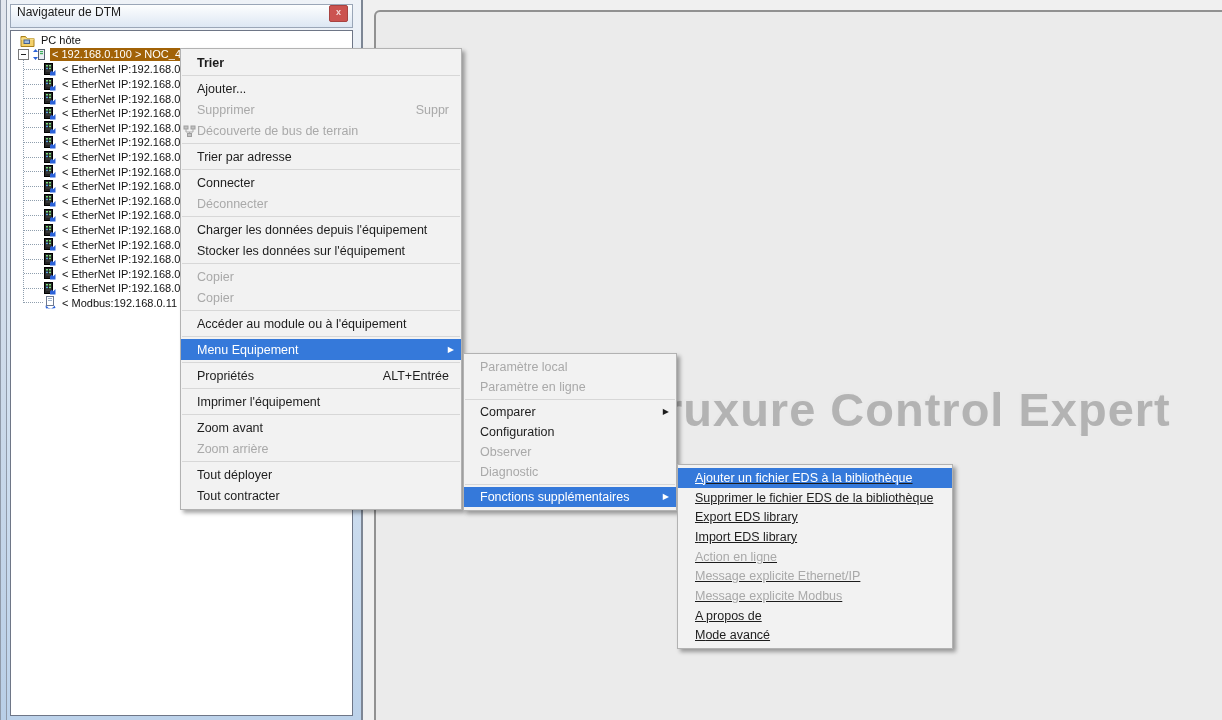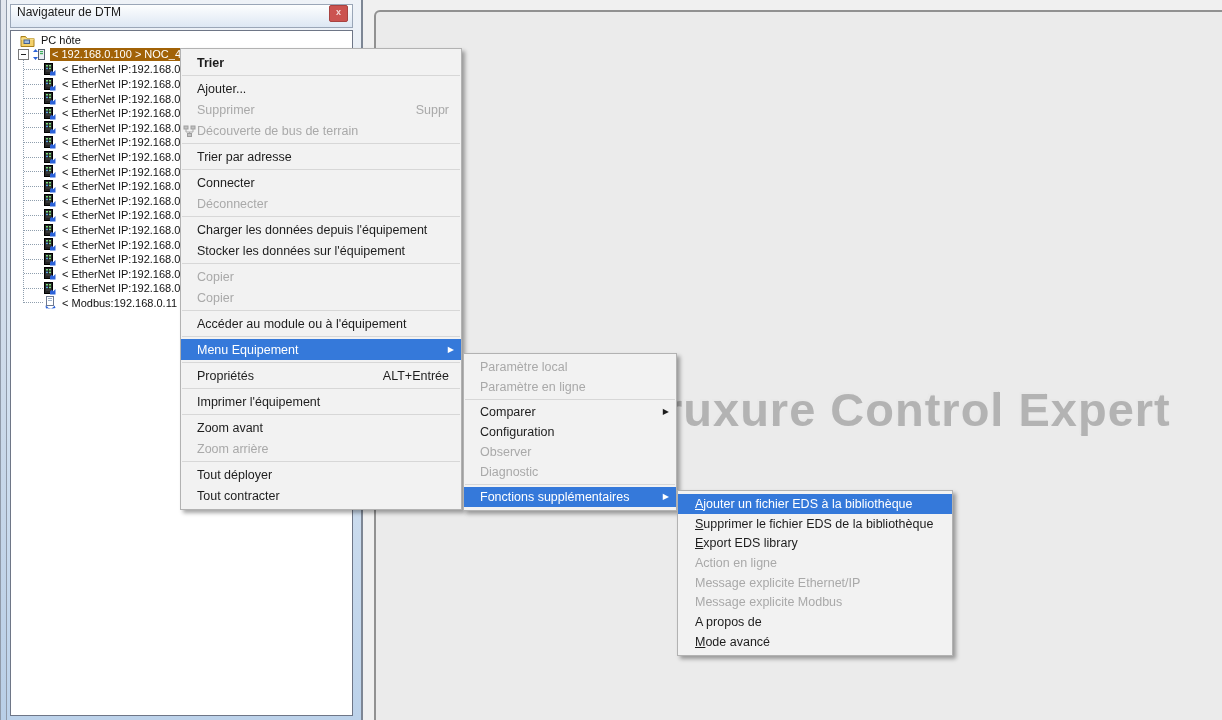--- a/index.html
+++ b/index.html
@@ -68,21 +68,21 @@
   .tlabel{padding:0 2px;}
   .tlabel.sel{background:#a16207;color:#fff;padding:0 3px 1px 2px;}
   
   .menu{
     position:absolute;background:#f2f2f2;border:1px solid #b2b2b2;
     box-shadow:3px 3px 4px rgba(0,0,0,0.35);
     padding:3px 0;font-size:12.5px;color:#1d1d1d;box-sizing:border-box;
   }
   #menu-main{left:180px;top:48px;width:282px;z-index:20;}
   #menu-sub1{left:463px;top:353px;width:214px;z-index:21;}
-  #menu-sub2{left:677px;top:490px;width:276px;z-index:22;}
+  #menu-sub2{left:677px;top:464px;width:276px;z-index:22;text-decoration:underline;}
   .mitem{
     height:21px;display:flex;align-items:center;position:relative;
     padding:0 12px 0 16px;cursor:default;
   }
   #menu-sub1 .mitem{height:20px;}
   #menu-sub2 .mitem{height:19.7px;padding-left:17px;}
   .mitem.b .mlabel{font-weight:bold;}
   .mitem.dis{color:#a9a9a9;}
   .mitem.hl{background:#3579da;color:#ffffff;}
   .mlabel{white-space:nowrap;}
@@ -500,20 +500,23 @@
 <div class="menu" id="menu-sub2">
     <div class="mitem hl">
       <span class="mlabel"><u>A</u>jouter un fichier EDS à la bibliothèque</span>
     </div>
     <div class="mitem">
       <span class="mlabel"><u>S</u>upprimer le fichier EDS de la bibliothèque</span>
     </div>
     <div class="mitem">
       <span class="mlabel"><u>E</u>xport EDS library</span>
     </div>
+    <div class="mitem">
+      <span class="mlabel"><u>I</u>mport EDS library</span>
+    </div>
     <div class="mitem dis">
       <span class="mlabel">Action en ligne</span>
     </div>
     <div class="mitem dis">
       <span class="mlabel">Message explicite Ethernet/IP</span>
     </div>
     <div class="mitem dis">
       <span class="mlabel">Message explicite Modbus</span>
     </div>
     <div class="mitem">

